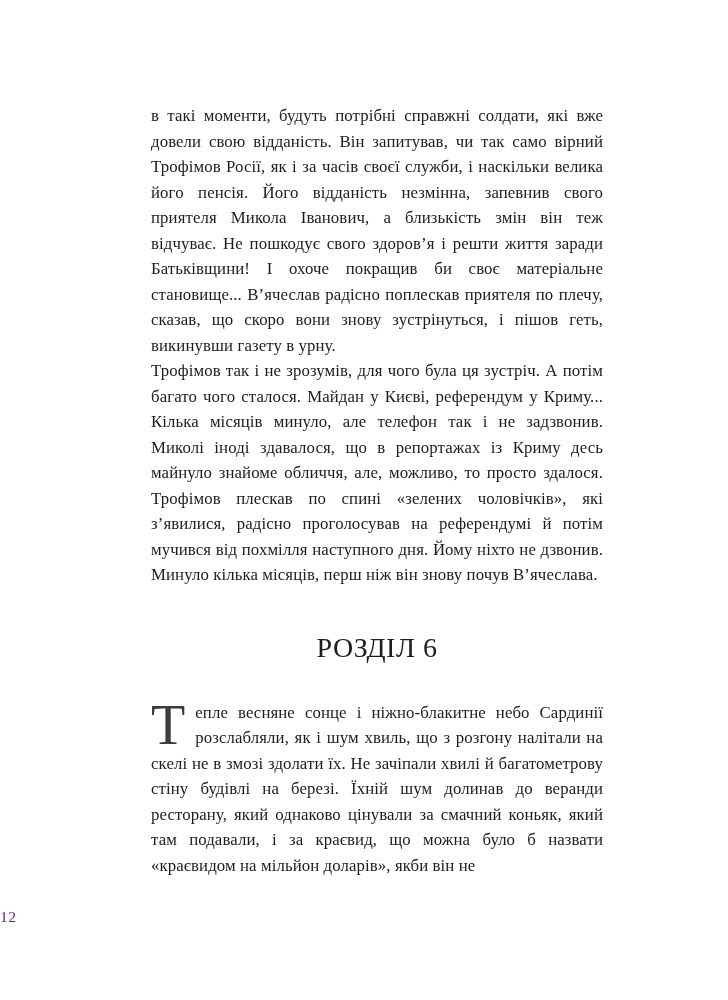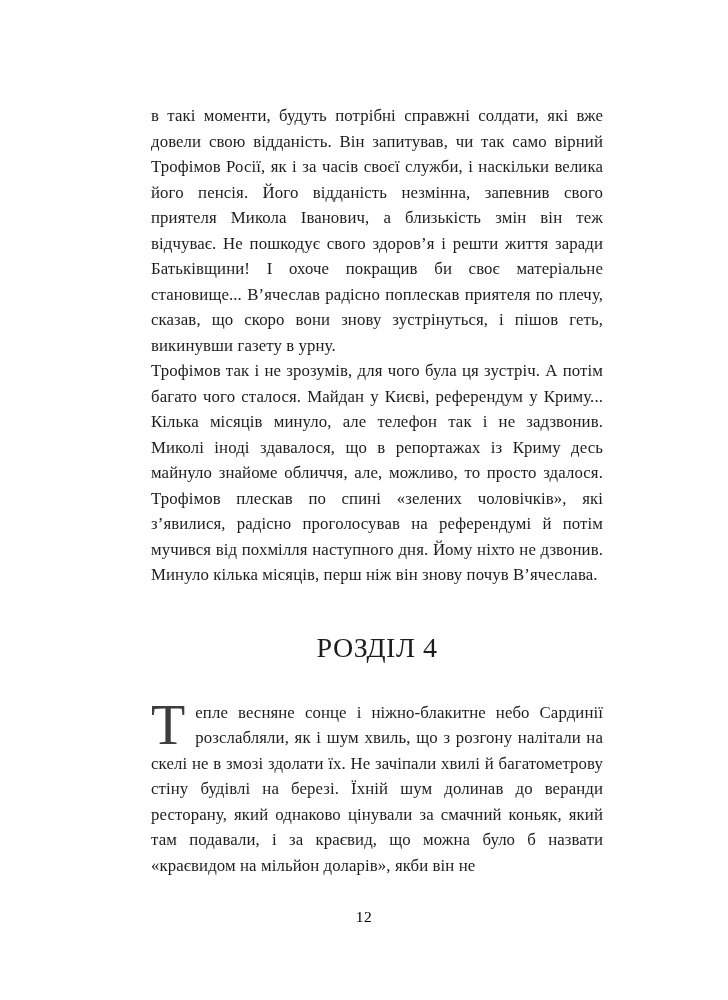--- a/index.html
+++ b/index.html
@@ -60,38 +60,37 @@
       padding: 3px 10px 0 0;
       color: #3d3d3d;
       font-weight: 400;
     }
 
     .page-number {
       position: absolute;
       top: 908px;
       left: 0;
       width: 728px;
-      text-align: center;
       font-size: 15.5px;
-      color: #000000;
+      color: #701a75;
       letter-spacing: 0.5px;
     }
   </style>
 </head>
 <body>
 
 <div class="book-page">
 
   <main class="text-block">
 
     <p class="para">в такі моменти, будуть потрібні справжні солдати, які вже довели свою відданість. Він запитував, чи так само вірний Трофімов Росії, як і за часів своєї служби, і наскільки велика його пенсія. Його відданість незмінна, запевнив свого приятеля Микола Іванович, а близькість змін він теж відчуває. Не пошкодує свого здоров’я і решти життя заради Батьківщини! І охоче покращив би своє матеріальне становище... В’ячеслав радісно поплескав приятеля по плечу, сказав, що скоро вони знову зустрінуться, і пішов геть, викинувши газету в урну.</p>
 
     <p class="para">Трофімов так і не зрозумів, для чого була ця зустріч. А потім багато чого сталося. Майдан у Києві, референдум у Криму... Кілька місяців минуло, але телефон так і не задзвонив. Миколі іноді здавалося, що в репортажах із Криму десь майнуло знайоме обличчя, але, можливо, то просто здалося. Трофімов плескав по спині «зелених чоловічків», які з’явилися, радісно проголосував на референдумі й потім мучився від похмілля наступного дня. Йому ніхто не дзвонив. Минуло кілька місяців, перш ніж він знову почув В’ячеслава.</p>
 
-    <h2 class="chapter-heading">РОЗДІЛ 4</h2>
+    <h2 class="chapter-heading">РОЗДІЛ 6</h2>
 
     <p class="para drop-para"><span class="drop-cap">Т</span><span>епле весняне сонце і ніжно-блакитне небо Сардинії розслабляли, як і шум хвиль, що з розгону налітали на скелі не в змозі здолати їх. Не зачіпали хвилі й багатометрову стіну будівлі на березі. Їхній шум долинав до веранди ресторану, який однаково цінували за смачний коньяк, який там подавали, і за краєвид, що можна було б назвати «краєвидом на мільйон доларів», якби він не</span></p>
 
   </main>
 
   <div class="page-number">12</div>
 
 </div>
 
 </body></html>

